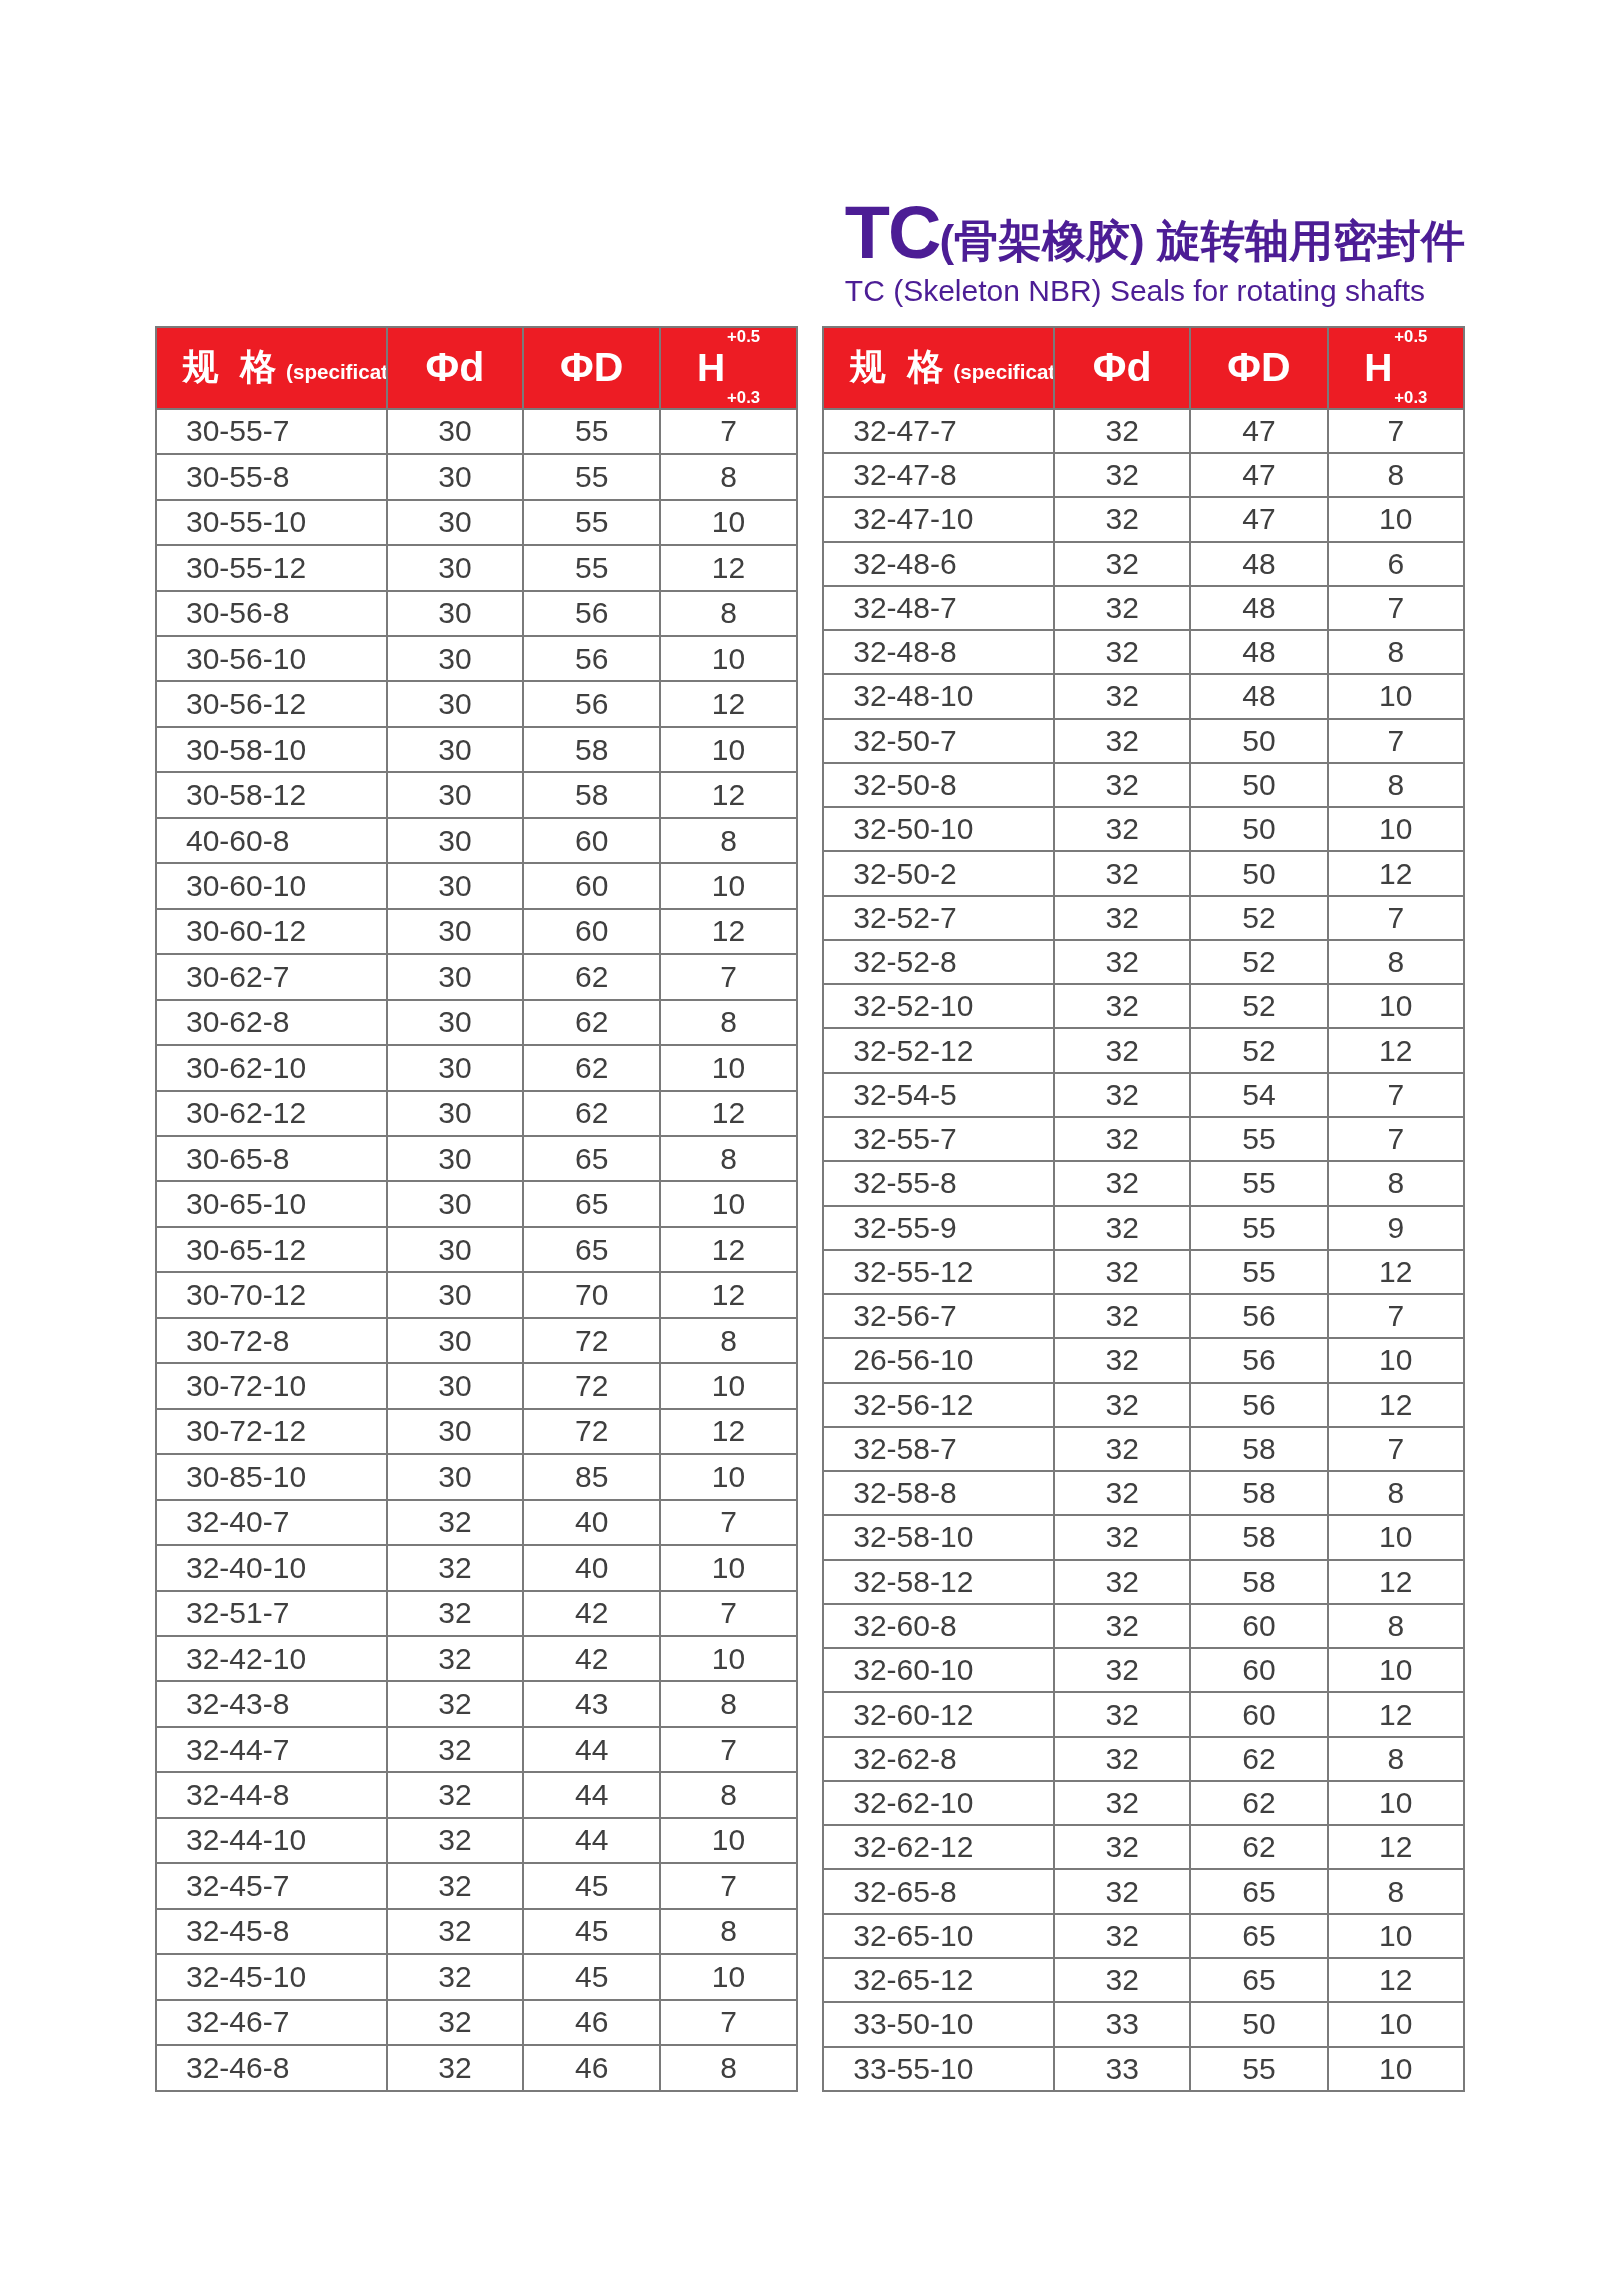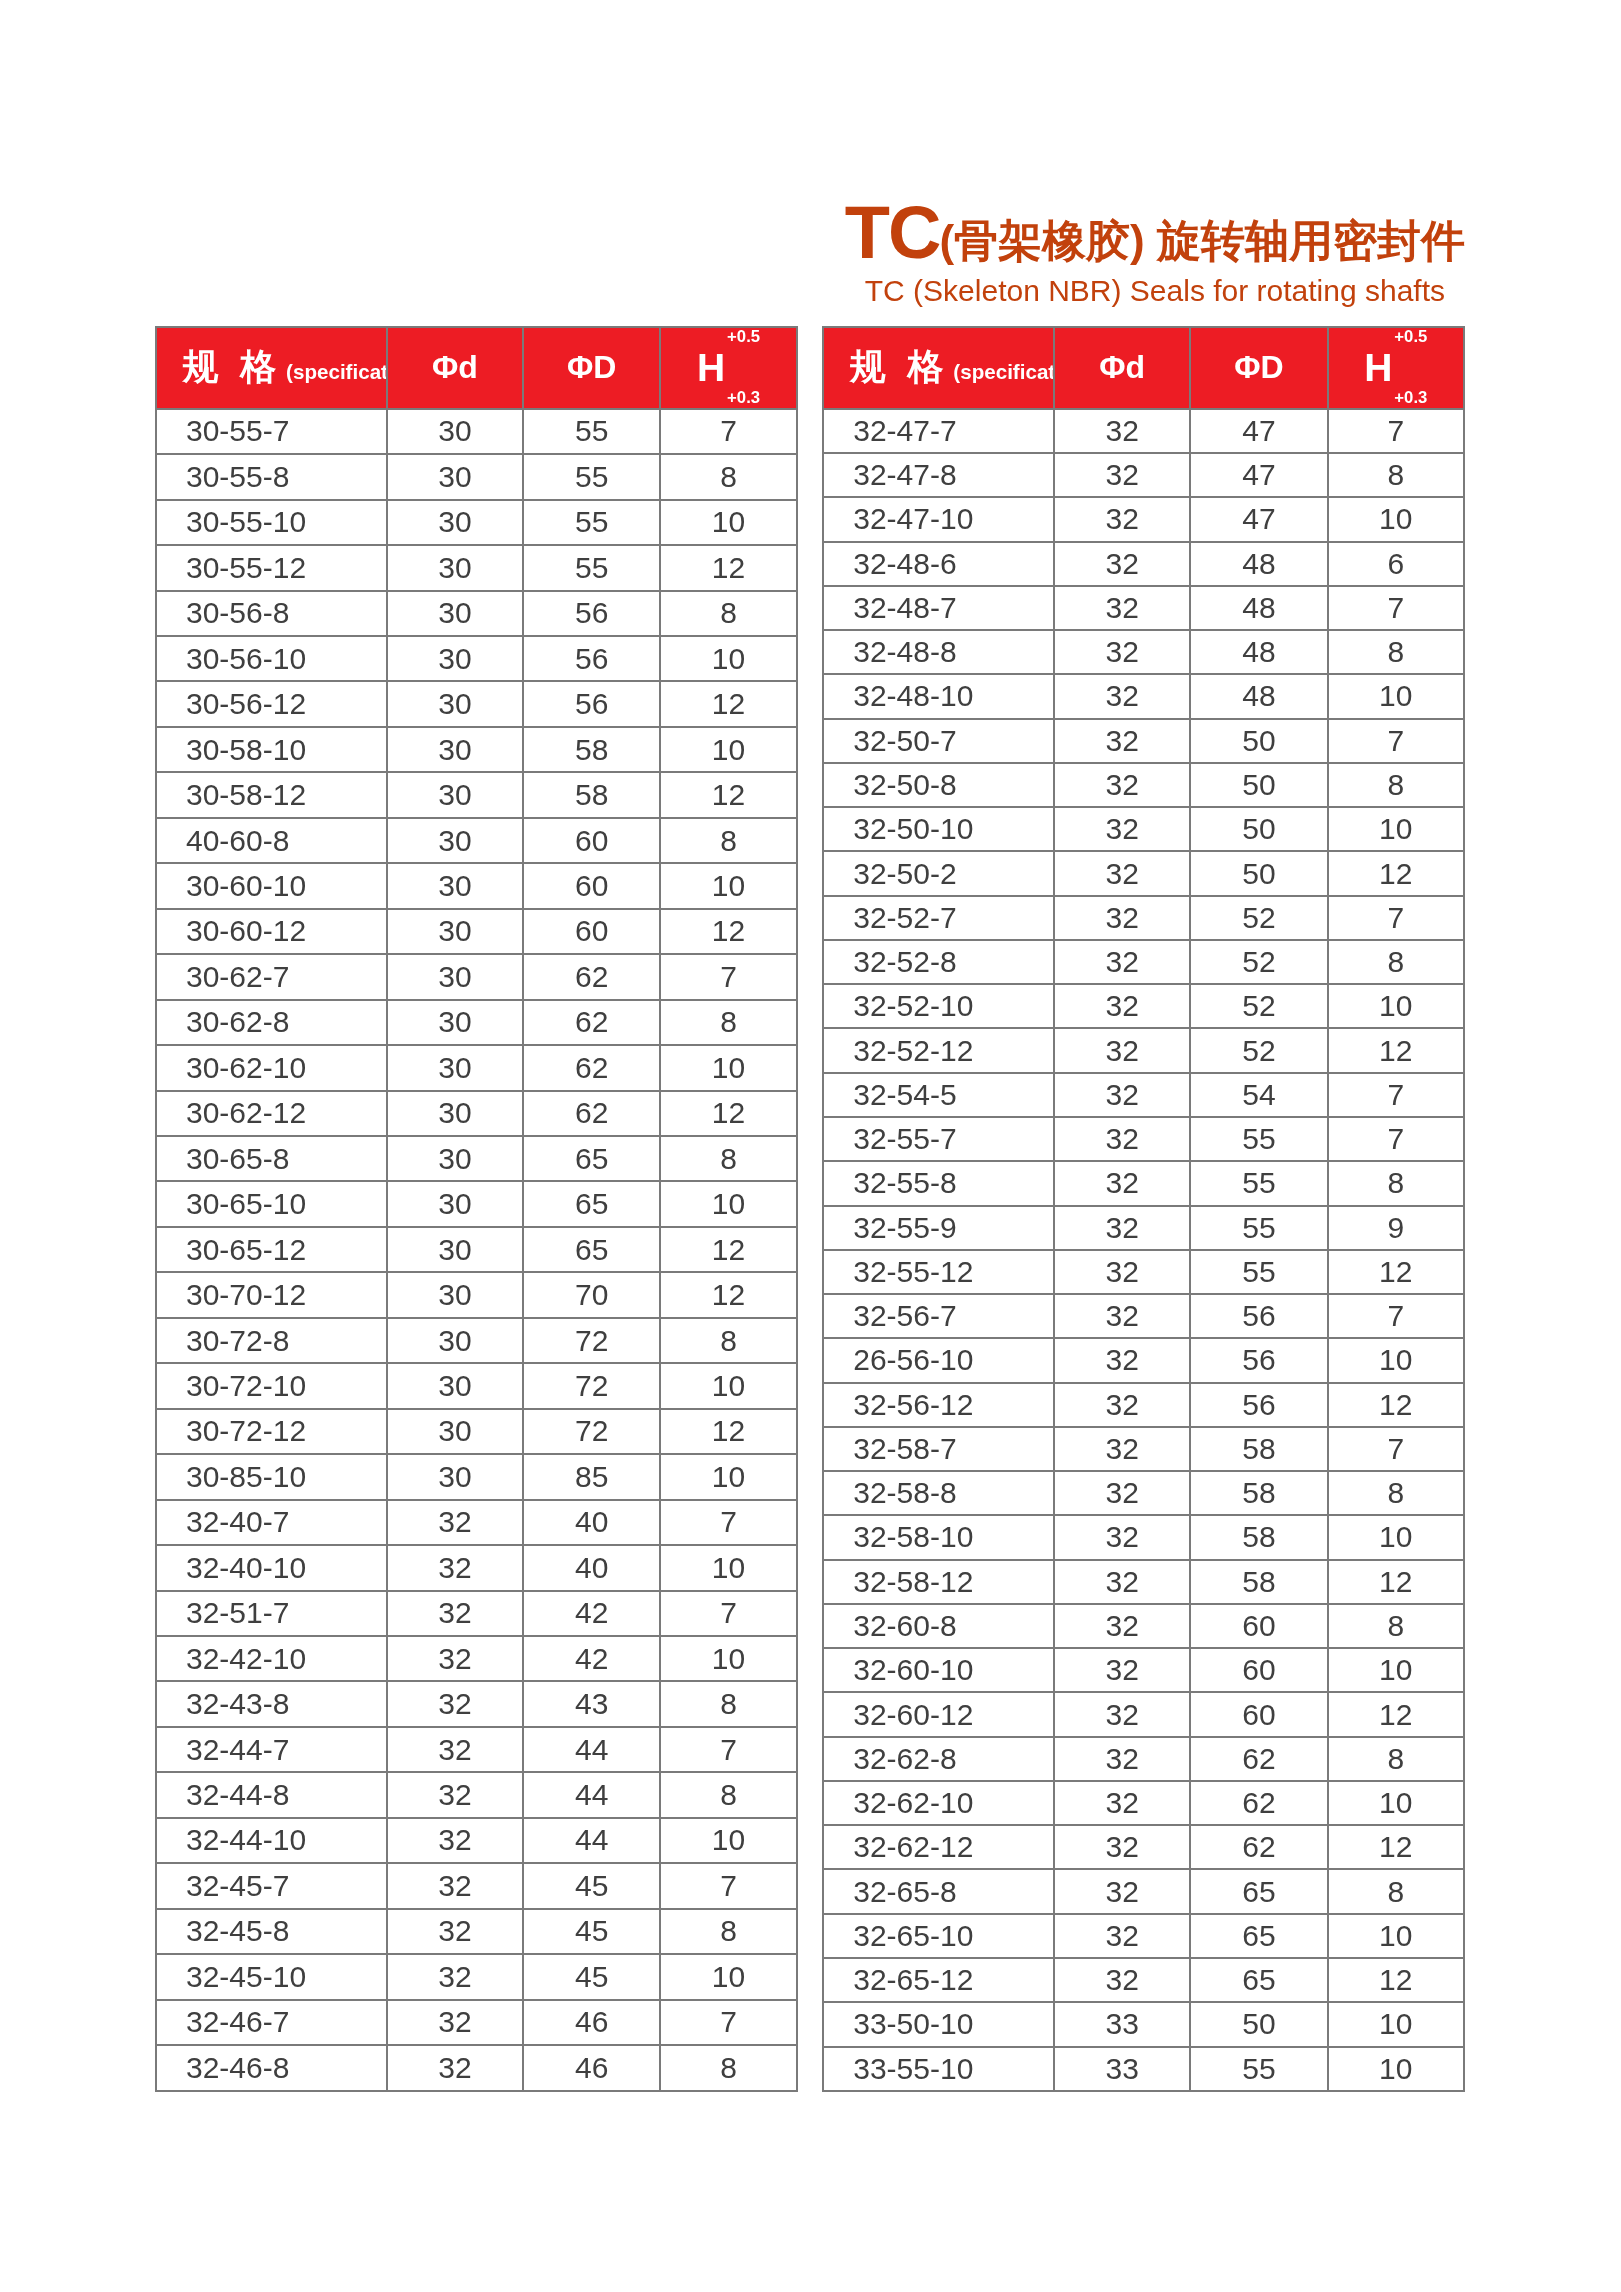--- a/index.html
+++ b/index.html
@@ -12,22 +12,22 @@
     position: relative;
     width: 1621px;
     height: 2293px;
     background: #ffffff;
     overflow: hidden;
   }
   .title-block {
     position: absolute;
     top: 196px;
     right: 156px;
-    text-align: center;
-    color: #c2410c;
+    text-align: left;
+    color: #4c1d95;
   }
   .title-line {
     font-weight: bold;
     white-space: nowrap;
     line-height: 1.0;
   }
   .title-tc {
     font-size: 74px;
     letter-spacing: -2px;
     vertical-align: -2px;
@@ -80,21 +80,21 @@
     font-size: 36px;
     letter-spacing: 5.9px;
   }
   .spec-en {
     font-size: 20.6px;
     font-weight: bold;
     letter-spacing: 0;
     margin-left: 3.9px;
   }
   .phi-h {
-    font-size: 32px;
+    font-size: 41px;
   }
   .h-wrap {
     display: inline-flex;
     align-items: center;
     justify-content: center;
   }
   .h-letter {
     font-size: 39px;
     font-weight: bold;
   }

